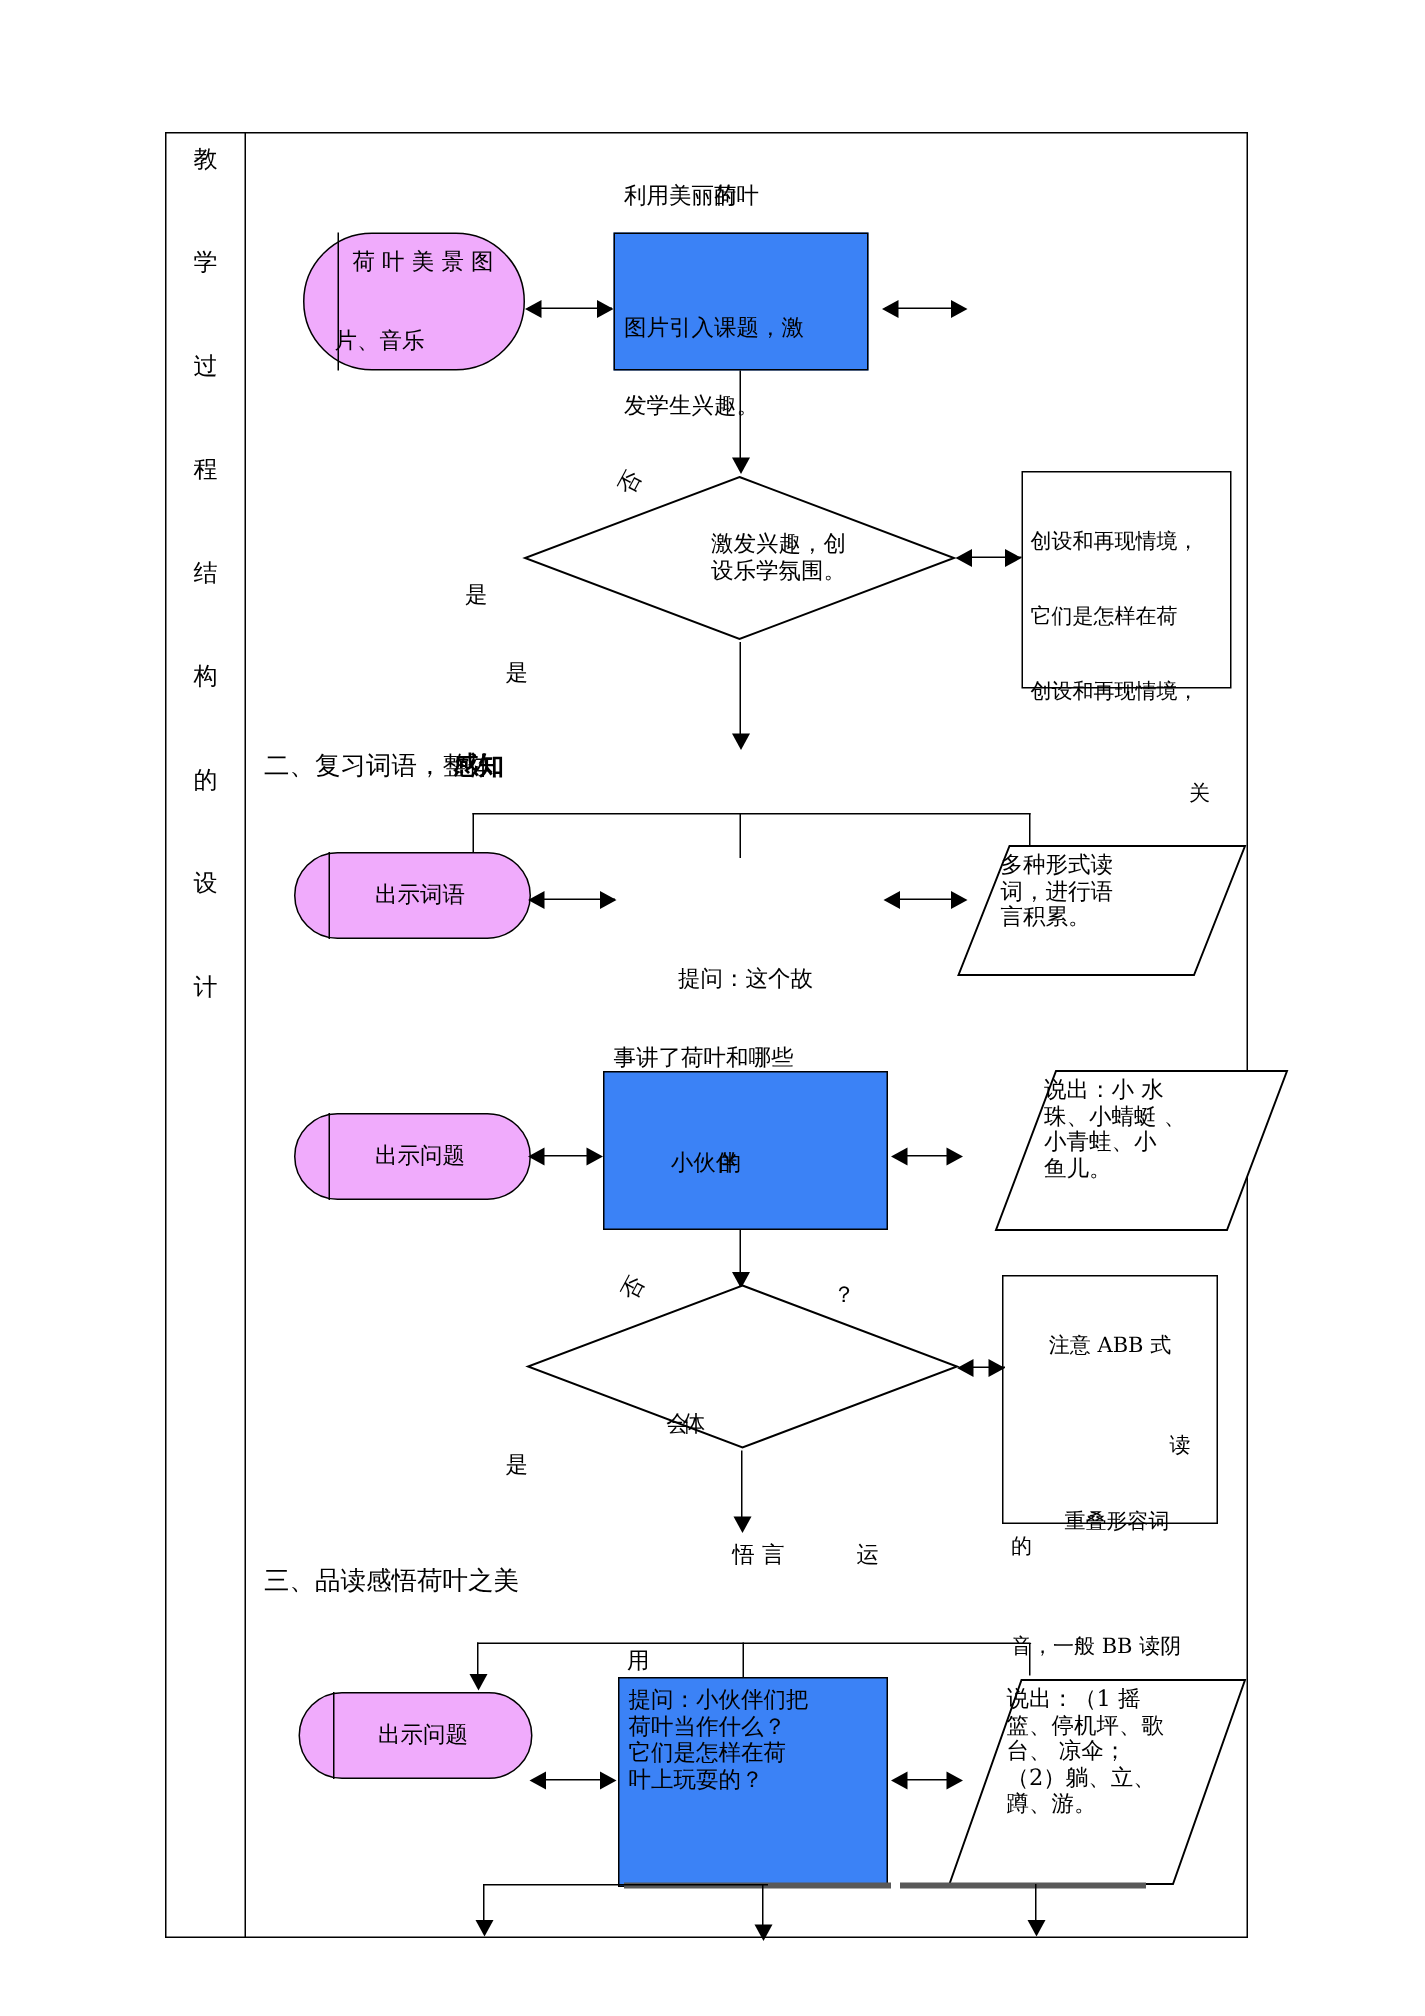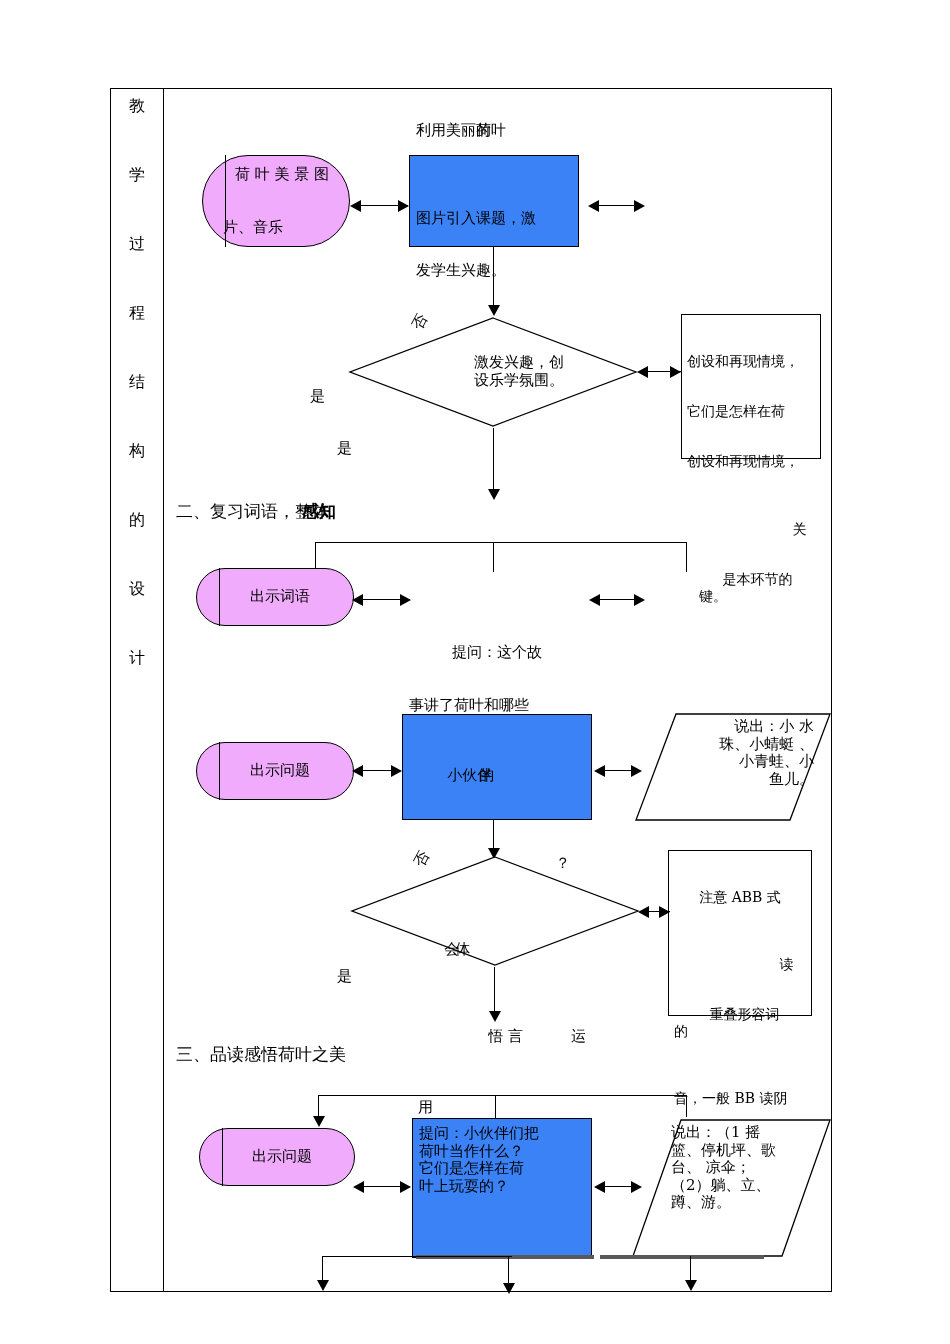--- a/index.html
+++ b/index.html
@@ -173,20 +173,28 @@
   <div class="ln lnv" style="left:315px;top:542px;height:30px;"></div>
   <div class="ln lnv" style="left:493px;top:542px;height:30px;"></div>
   <div class="ln lnv" style="left:686px;top:542px;height:30px;"></div>
 
   <div class="term" style="left:196px;top:568px;width:158px;height:58px;">
     <span class="bar"></span>
     <div class="txt">出示词语</div>
   </div>
 
 
+  <div class="para" style="left:637px;top:562px;width:195px;height:90px;">
+    <svg width="195" height="90">
+      <polygon points="36,2 193,2 159,88 2,88" fill="#fff" stroke="#000" stroke-width="1.3"></polygon>
+    </svg>
+    <div class="txt" style="left:30px;top:6px;">多种形式读
+词，进行语
+言积累。</div>
+  </div>
 
   <div class="ln lnh" style="left:356px;top:599px;width:54px;"></div>
   <div class="arrL" style="left:352px;top:594px;"></div>
   <div class="arrR" style="left:400px;top:594px;"></div>
 
   <div class="ln lnh" style="left:592px;top:599px;width:50px;"></div>
   <div class="arrL" style="left:589px;top:594px;"></div>
   <div class="arrR" style="left:634px;top:594px;"></div>
 
   <div class="term" style="left:196px;top:742px;width:158px;height:58px;">
@@ -200,21 +208,21 @@
       <div>事讲了荷叶和哪些</div>
       <div>
         <span class="ovl" style="width:46px;height:18px;">
           <span class="u">小伙伴</span>
           <span class="u" style="left:32px;">的</span>
         </span><span style="margin-left:62px;">？</span>
       </div>
     </div>
   </div>
 
-  <div class="para" style="left:634px;top:712px;width:198px;height:110px;text-align:right;">
+  <div class="para" style="left:662px;top:712px;width:198px;height:110px;">
     <svg width="198" height="110">
       <polygon points="42,2 196,2 156,108 2,108" fill="#fff" stroke="#000" stroke-width="1.3"></polygon>
     </svg>
     <div class="txt" style="left:34px;top:6px;">说出：小 水
 珠、小蜻蜓 、
 小青蛙、小
 鱼儿。</div>
   </div>
 
   <div class="ln lnh" style="left:356px;top:770px;width:44px;"></div>

